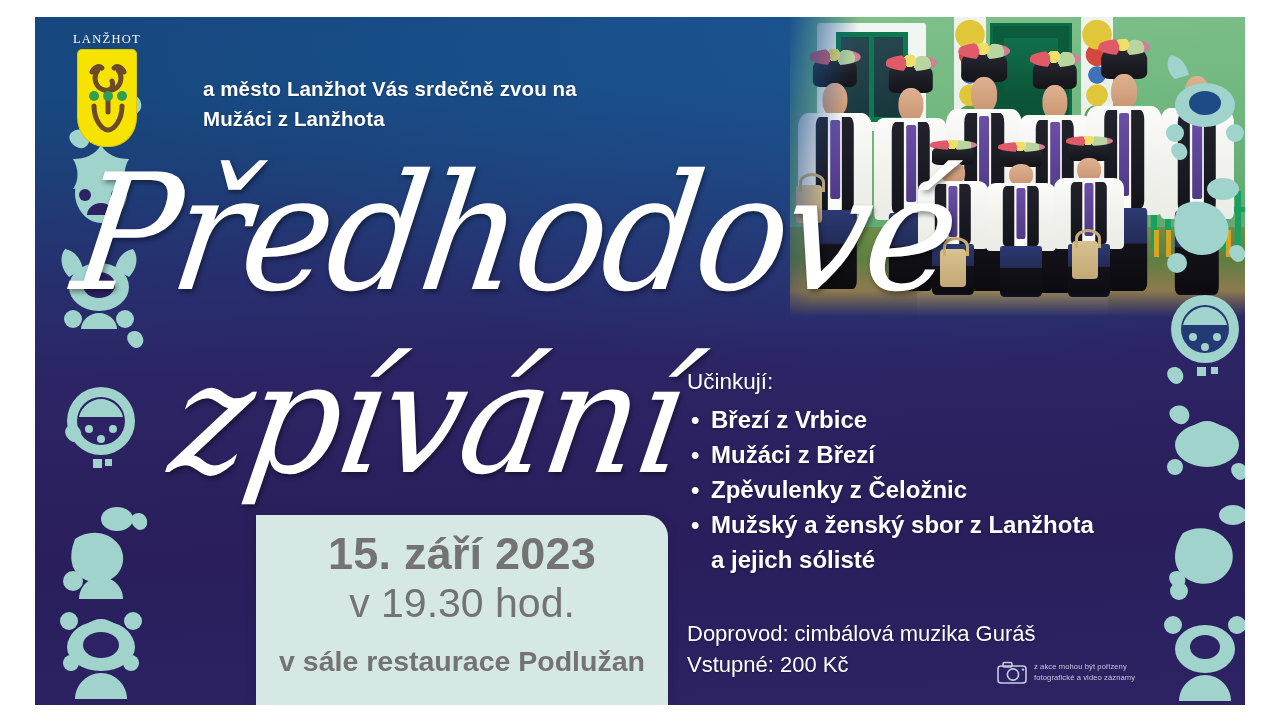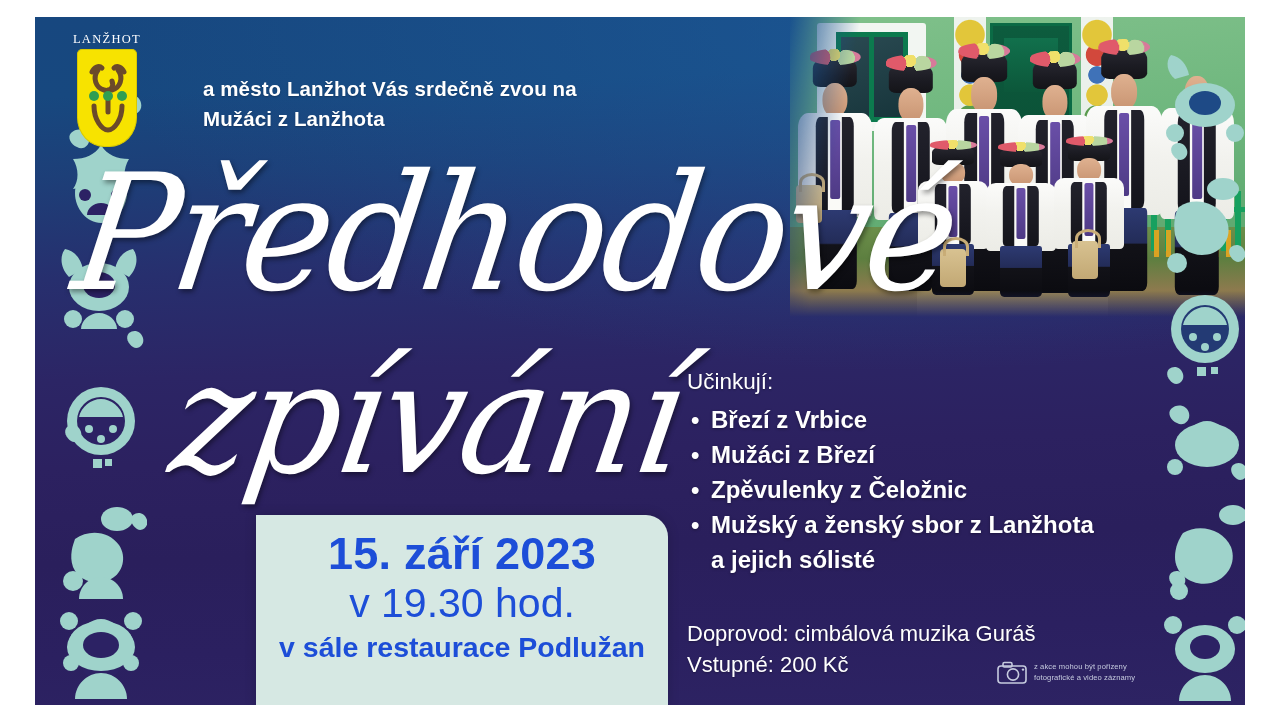--- a/index.html
+++ b/index.html
@@ -133,26 +133,26 @@
   }
   .script-1{position:absolute;left:22px;top:8px;font-size:152px;letter-spacing:-4px;
     transform:skewX(-8deg) scaleY(1.06);}
   .script-2{position:absolute;left:120px;top:196px;font-size:146px;letter-spacing:-3px;
     transform:skewX(-9deg) scaleY(1.06);}
 
   
   .datebox{
     position:absolute;left:221px;bottom:0;width:412px;height:190px;
     background:#d6e8e3;border-radius:0 22px 0 0;
-    color:#1d4ed8;text-align:center;padding-top:14px;
+    color:#737373;text-align:center;padding-top:14px;
     box-shadow:0 0 12px rgba(0,0,0,.18);
   }
   .date-main{font-size:45px;font-weight:700;letter-spacing:.2px;line-height:1.12;}
   .date-time{font-size:41px;font-weight:400;line-height:1.22;margin-top:-1px;}
-  .date-place{font-size:28.5px;font-weight:700;line-height:1.2;margin-top:2px;}
+  .date-place{font-size:28.5px;font-weight:700;line-height:1.2;margin-top:16px;}
 
   
   .perf{position:absolute;left:652px;top:352px;width:520px;color:#fff;}
   .perf-head{font-size:22.5px;font-weight:400;margin-bottom:7px;
     text-shadow:0 1px 2px rgba(0,0,0,.3);}
   .perf-list{list-style:none;}
   .perf-item{font-size:24px;font-weight:700;line-height:1.46;
     padding-left:24px;position:relative;text-shadow:0 1px 3px rgba(0,0,0,.35);}
   .perf-item:before{content:"•";position:absolute;left:4px;top:0;}
   .perf-item.cont{padding-left:24px;}

